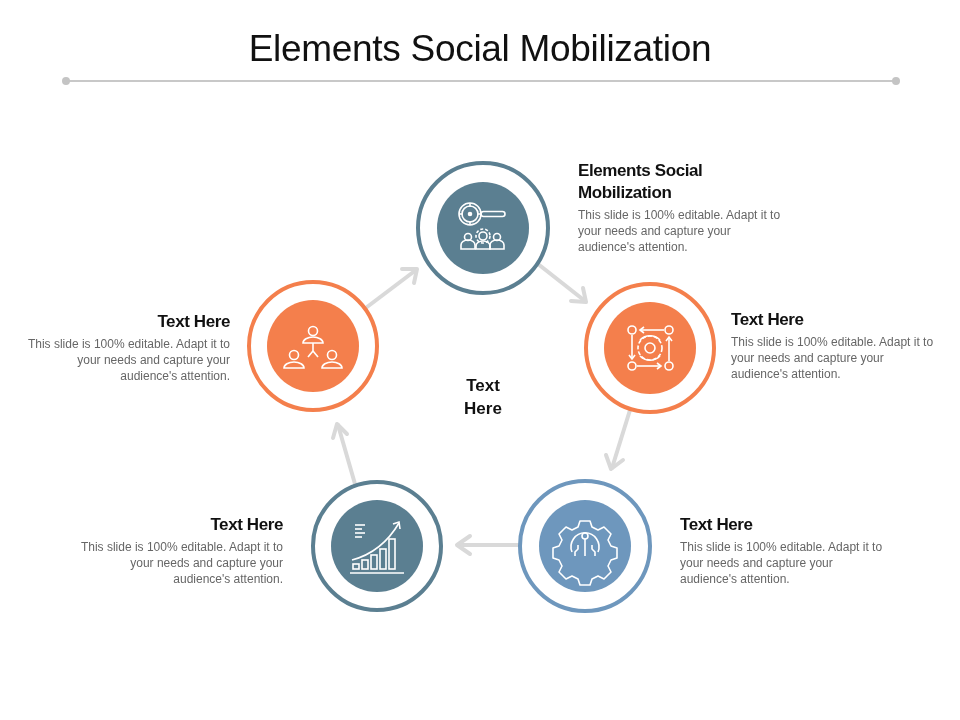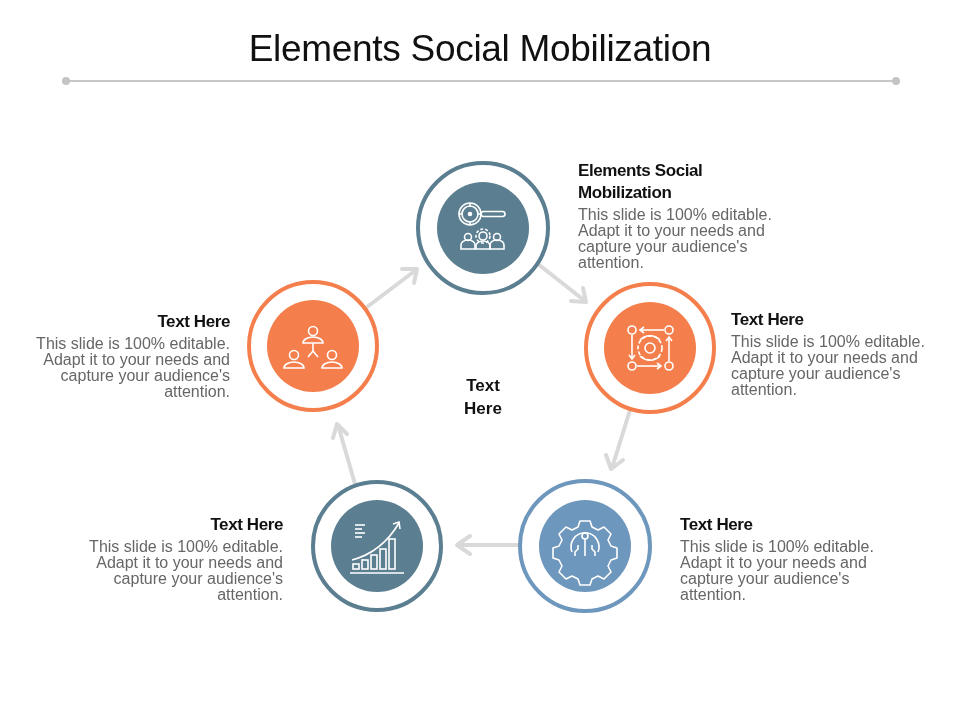--- a/index.html
+++ b/index.html
@@ -3,21 +3,21 @@
 <meta charset="utf-8">
 <style>
   html, body { margin: 0; padding: 0; background: #ffffff; }
   body { width: 960px; height: 720px; position: relative; overflow: hidden; font-family: "Liberation Sans", sans-serif; }
   .title { position: absolute; left: 0; top: 28px; width: 960px; text-align: center; font-size: 37px; color: #111; letter-spacing: -0.3px; }
   .rule { position: absolute; left: 66px; top: 80px; width: 830px; height: 1.5px; background: #c8c8c8; }
   .dot { position: absolute; width: 8px; height: 8px; border-radius: 50%; background: #c4c4c4; top: 76.5px; }
   svg.diagram { position: absolute; left: 0; top: 0; }
   .block { position: absolute; width: 200px; }
   .block h3 { margin: 0; font-size: 17px; font-weight: bold; color: #111; line-height: 22px; letter-spacing: -0.4px; }
-  .block p { margin: 3px 0 0; font-size: 16px; color: #666; line-height: 16px; }
+  .block p { margin: 3px 0 0; font-size: 12px; color: #666; line-height: 16px; }
   .block.right { text-align: right; }
   .center-label { position: absolute; left: 452px; top: 374px; width: 62px; text-align: center; font-size: 17px; font-weight: bold; color: #111; line-height: 23px; }
 </style>
 </head>
 <body>
 
 <div class="title">Elements Social Mobilization</div>
 <div class="rule"></div>
 <div class="dot" style="left:62px"></div>
 <div class="dot" style="left:892px"></div>

